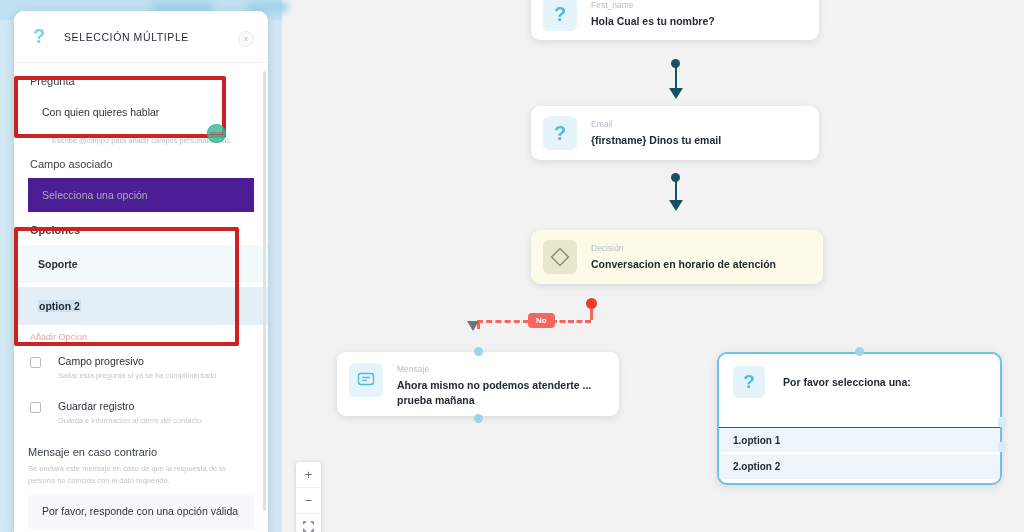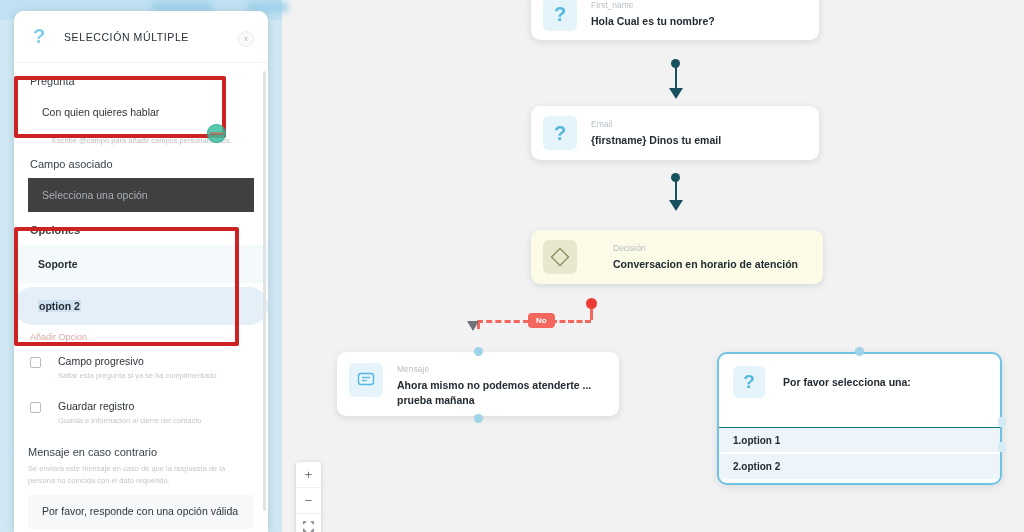--- a/index.html
+++ b/index.html
@@ -86,36 +86,36 @@
   #redbox-pregunta { left: 14px; top: 76px; width: 212px; height: 62px; }
   #redbox-opciones { left: 14px; top: 227px; width: 225px; height: 119px; }
 
   .input-box {
     height: 34px; margin-top: 8px;
     display: flex; align-items: center;
     padding-left: 14px;
     font-size: 10.5px; color: #2d343b;
   }
   .input-white { background: #ffffff; }
-  .input-grey { background: #404040; color: #a8aeb4; }
+  .input-grey { background: #4c1d95; color: #a8aeb4; }
 
   .hint {
     font-size: 7.5px; color: #b9bec4; margin-top: 7px; padding-left: 2px;
     filter: blur(.25px);
     text-align: center;
   }
 
   
   .opt-row {
     height: 38px; display: flex; align-items: center;
     padding-left: 24px; font-size: 10.5px; color: #262d34;
     font-weight: bold;
   }
   .opt-a { background: #f4f9fc; }
-  .opt-b { background: #e4eff7; border-radius: 19px; }
+  .opt-b { background: #e4eff7; }
   .opt-b .opt-text {
     background: #cfe0ee; padding: 0 1px;
   }
   .add-option {
     font-size: 9px; color: #d9a9a3; padding: 7px 0 0 2px;
     filter: blur(.3px);
   }
 
   
   .check-row { display: flex; align-items: flex-start; padding: 0 0 0 2px; }
@@ -179,21 +179,21 @@
     font-size: 8.5px; color: #b9c0c6; margin-bottom: 4px;
     filter: blur(.2px);
   }
   .node-text {
     font-size: 10.5px; color: #222a32; font-weight: bold; line-height: 1.45;
   }
 
   #node-firstname { left: 531px; top: -12px; width: 288px; height: 52px; align-items: center; }
   #node-email     { left: 531px; top: 106px; width: 288px; height: 54px; align-items: center; }
   #node-decision  { left: 531px; top: 230px; width: 292px; height: 54px;
-                    background: #fbfbe8; align-items: center; gap: 22px; }
+                    background: #fbfbe8; align-items: center; }
   #node-mensaje   { left: 337px; top: 352px; width: 282px; height: 64px; }
 
   #node-select {
     position: absolute; left: 717px; top: 352px; width: 285px; height: 133px;
     background: #ffffff; border: 2px solid #6ec4e0; border-radius: 10px;
     box-shadow: 0 2px 8px rgba(30,50,70,.12);
     overflow: hidden;
   }
   #node-select .sel-head { display: flex; align-items: center; padding: 12px 12px 0 14px; }
   #node-select .sel-q {

